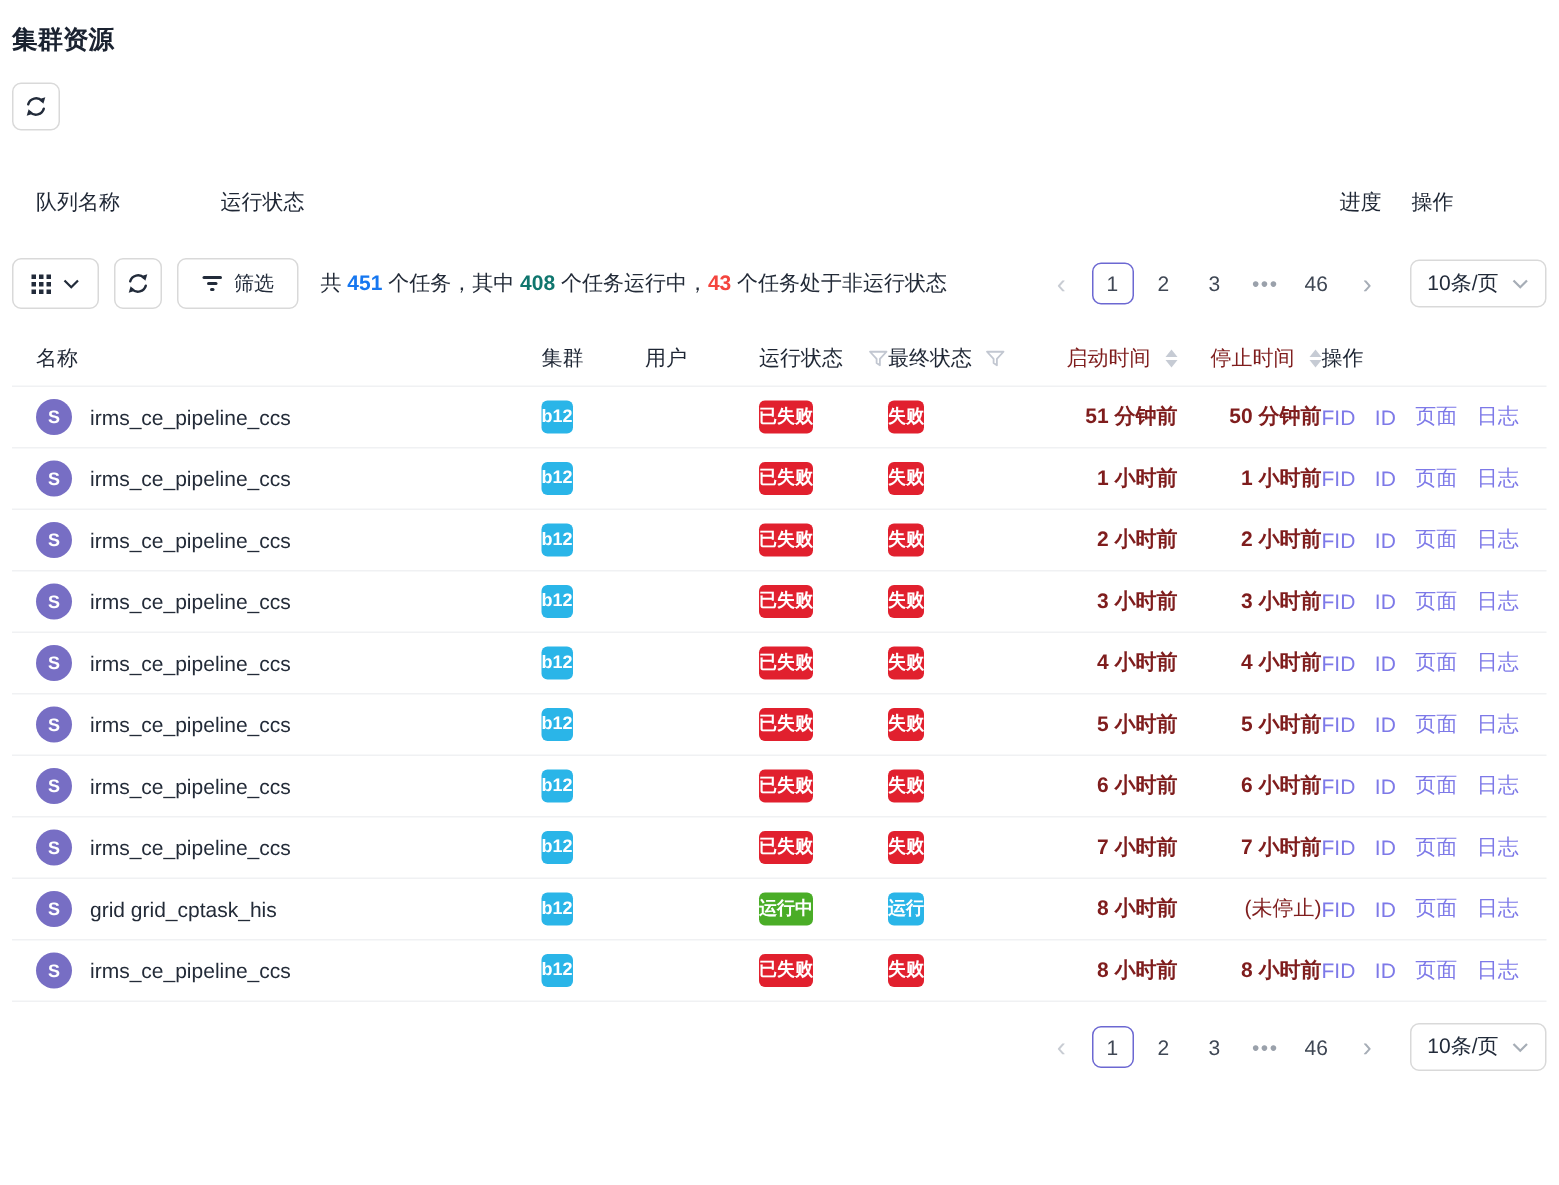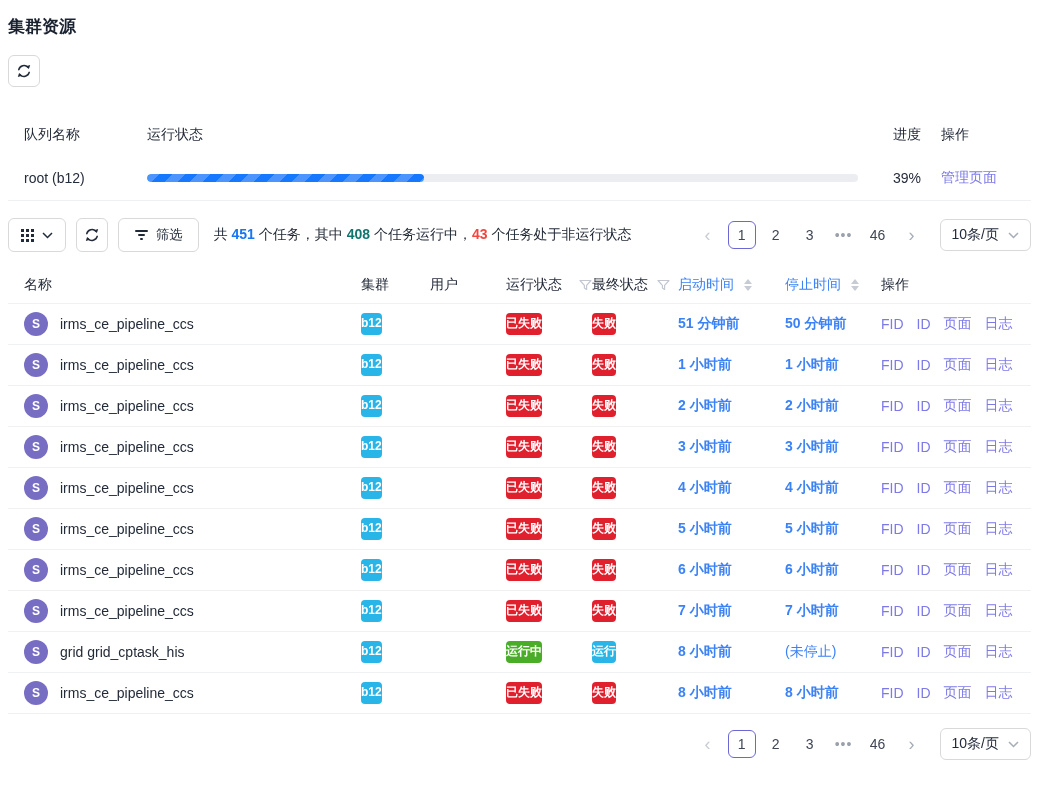--- a/index.html
+++ b/index.html
@@ -102,21 +102,21 @@
   .trow { height: 41px; }
   .cell { display: flex; align-items: center; }
   .c-name   { width: 353px; padding-left: 16px; }
   .c-cluster{ width: 69px; }
   .c-user   { width: 76px; }
   .c-run    { width: 86px; justify-content: space-between; }
   .c-final  { width: 86px; }
   .c-start  { width: 107px; }
   .c-stop   { width: 96px; }
   .c-actions{ flex: 1; }
-  .c-start, .c-stop { font-weight: 700; color: #3b82f6; }
+  .c-start, .c-stop { font-weight: 700; color: #7f1d1d; justify-content: flex-end; }
   .thead .c-start, .thead .c-stop { font-weight: 500; }
   .c-stop.muted, .c-start.muted { font-weight: 400; }
 
   .th-icon { margin-left: 9px; display: inline-flex; }
   .sorter { margin-left: 10px; display: inline-flex; flex-direction: column; align-items: center; cursor: pointer; }
   .sorter .s-up { width: 0; height: 0; border-left: 4px solid transparent; border-right: 4px solid transparent; border-bottom: 5px solid #c6cbd4; }
   .sorter .s-down { width: 0; height: 0; border-left: 4px solid transparent; border-right: 4px solid transparent; border-top: 5px solid #c6cbd4; margin-top: 2px; }
 
   .avatar {
     width: 24px; height: 24px; border-radius: 50%;
@@ -158,32 +158,20 @@
       </span>
     </button>
   </div>
 
   <div class="res-table">
     <div class="res-header">
       <div class="rc-queue">队列名称</div>
       <div class="rc-capacity">运行状态</div>
       <div class="rc-progress">进度</div>
       <div class="rc-action">操作</div>
-    </div>
-    <div class="res-row">
-      <div class="rc-queue">root (b12)</div>
-      <div class="rc-capacity">
-        <div class="progress-track">
-          <div class="progress-fill" style="width: 39%;"></div>
-        </div>
-      </div>
-      <div class="rc-progress">39%</div>
-      <div class="rc-action">
-        <a class="link">管理页面</a>
-      </div>
     </div>
   </div>
 
 
   <div class="toolbar">
     <button class="icon-btn grid-btn">
       <span class="grid-icon">
           <i></i>
           <i></i>
           <i></i>

